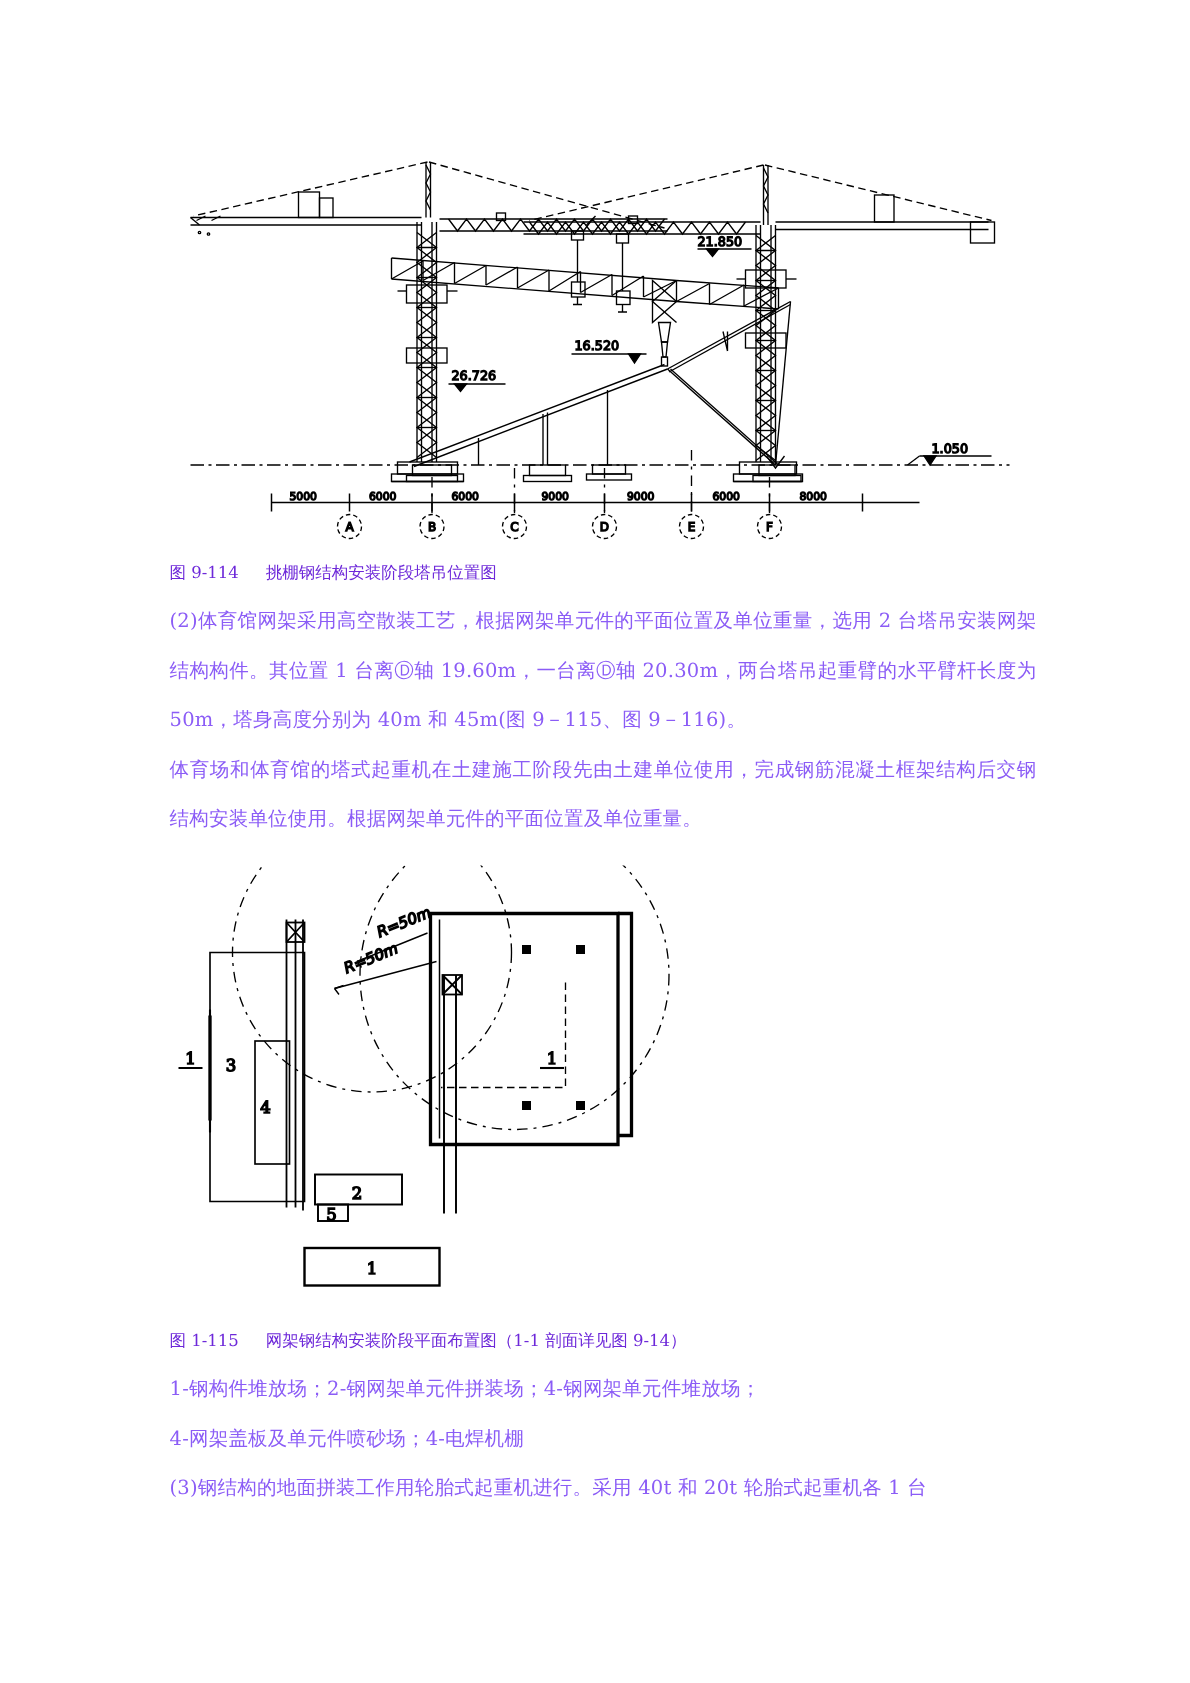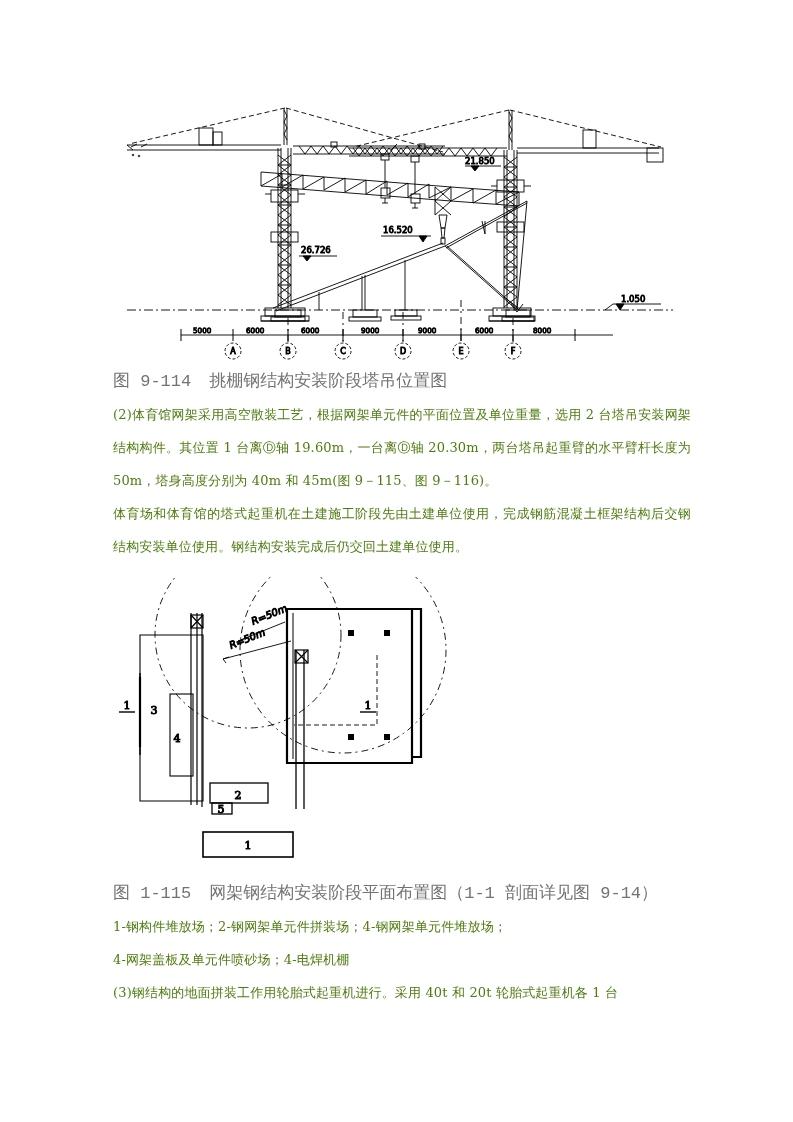--- a/index.html
+++ b/index.html
@@ -29,30 +29,29 @@
     width: 578px;
   }
 
   
   .para {
     font-size: 13.0px;
     line-height: 33px;
     letter-spacing: 0.15px;
     text-align: justify;
     text-justify: inter-ideograph;
-    color: #4d7c0f;
+    color: #8b5cf6;
     margin: 0;
   }
   .caption {
-    font-size: 17px;
+    font-size: 11px;
     line-height: 33px;
-    color: #737373;
+    color: #6d28d9;
     margin: 0;
     white-space: nowrap;
-    font-family: Liberation Mono, monospace;
   }
   .cap-gap { display: inline-block; width: 18px; }
 
   
   .fig1-wrap {
     position: relative;
     width: 578px;
     height: 305px;
     margin: 0;
   }
@@ -342,21 +341,21 @@
             <line x1="400" y1="258" x2="400" y2="283"></line>
           </g>
         </g>
       </svg>
     </div>
 
     <p class="caption"><span>图 9-114</span><span class="cap-gap"></span><span>挑棚钢结构安装阶段塔吊位置图</span></p>
 
     <p class="para">(2)体育馆网架采用高空散装工艺，根据网架单元件的平面位置及单位重量，选用 2 台塔吊安装网架结构构件。其位置 1 台离Ⓓ轴 19.60m，一台离Ⓓ轴 20.30m，两台塔吊起重臂的水平臂杆长度为 50m，塔身高度分别为 40m 和 45m(图 9－115、图 9－116)。</p>
 
-    <p class="para">体育场和体育馆的塔式起重机在土建施工阶段先由土建单位使用，完成钢筋混凝土框架结构后交钢结构安装单位使用。钢结构安装完成后仍交回土建单位使用。</p>
+    <p class="para">体育场和体育馆的塔式起重机在土建施工阶段先由土建单位使用，完成钢筋混凝土框架结构后交钢结构安装单位使用。根据网架单元件的平面位置及单位重量。</p>
 
     <div class="spacer-a"></div>
 
     <div class="fig2-wrap">
       <svg width="578" height="290" viewBox="0 0 578 290" xmlns="http://www.w3.org/2000/svg">
         <g stroke="#000" fill="none">
 
           <g stroke-width="0.9" stroke-dasharray="7 4 2 4">
             <circle cx="135" cy="58" r="93"></circle>
             <circle cx="230" cy="73" r="103"></circle>

